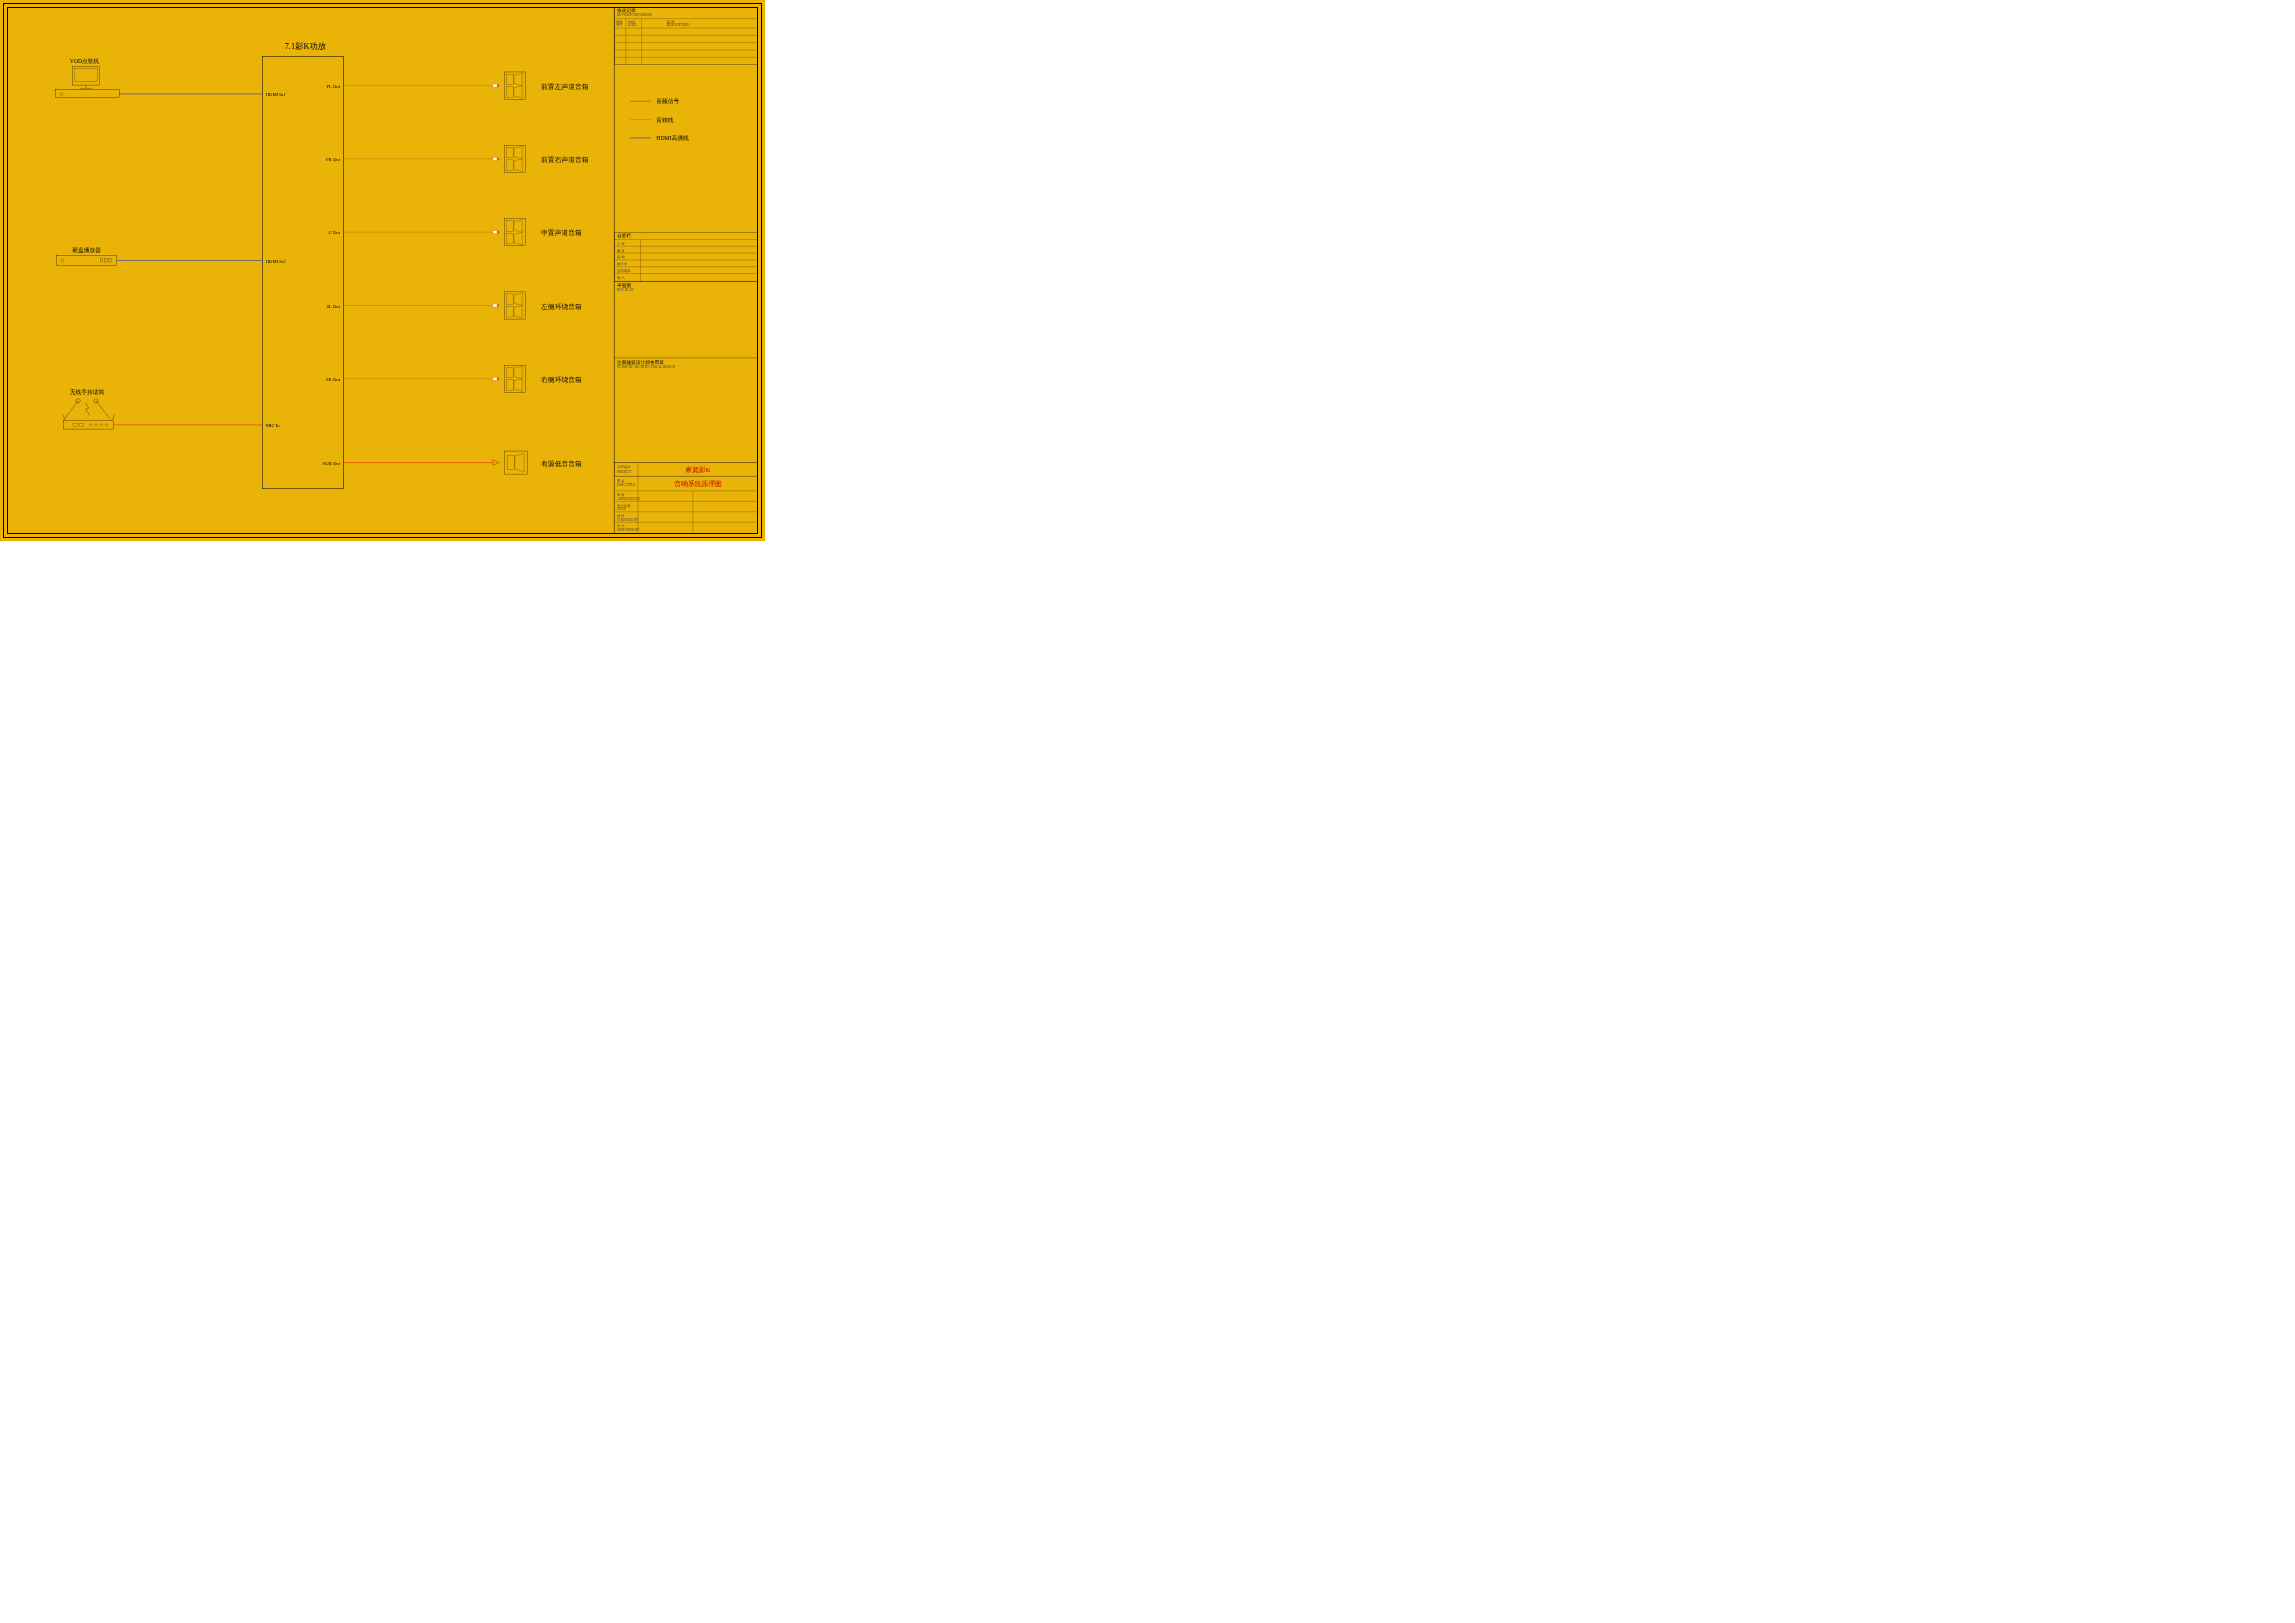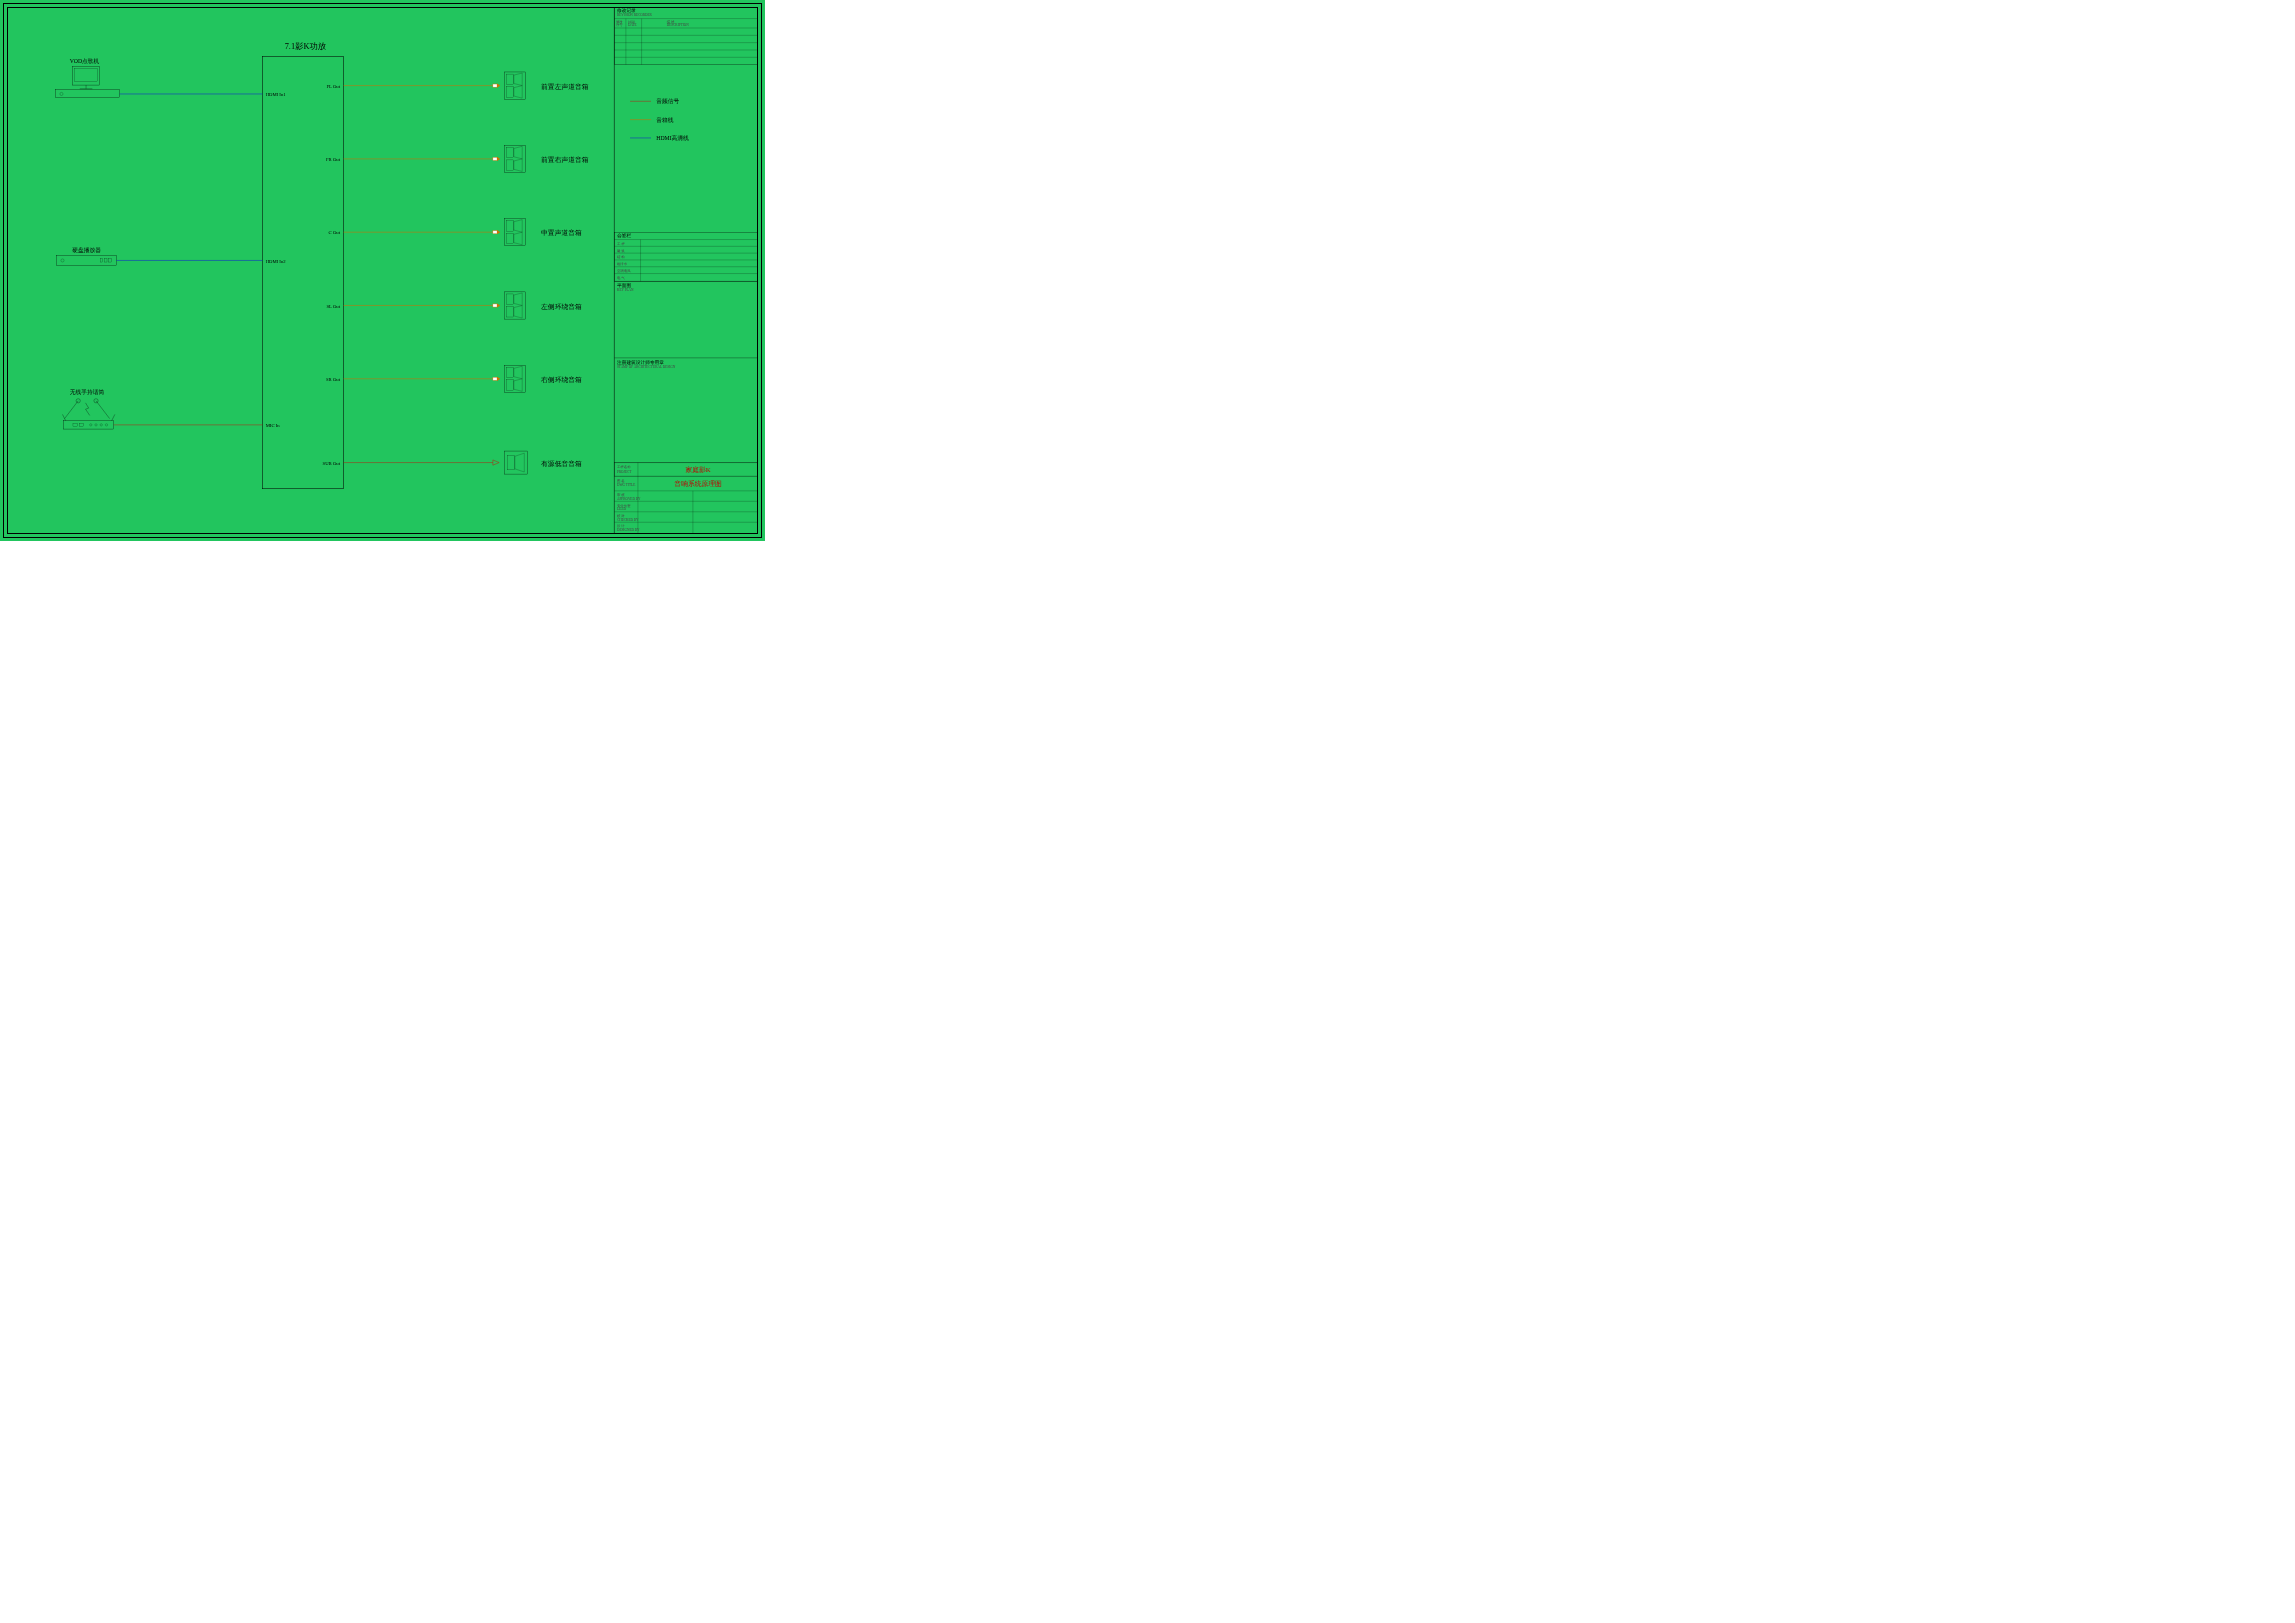--- a/index.html
+++ b/index.html
@@ -5,21 +5,21 @@
   html, body {
     margin: 0;
     padding: 0;
     background: #fff;
     font-family: "SimSun", "FangSong", serif;
   }
   .sheet {
     position: relative;
     width: 765px;
     height: 541px;
-    background: #22c55e;
+    background: #eab308;
     box-sizing: border-box;
     padding-left: 28px;
   }
   .frame-outer {
     position: absolute;
     left: 3.1px; top: 3.1px; right: 3.1px; bottom: 3.1px;
     border: 0.8px solid #000;
   }
   .frame-inner {
     position: absolute;

